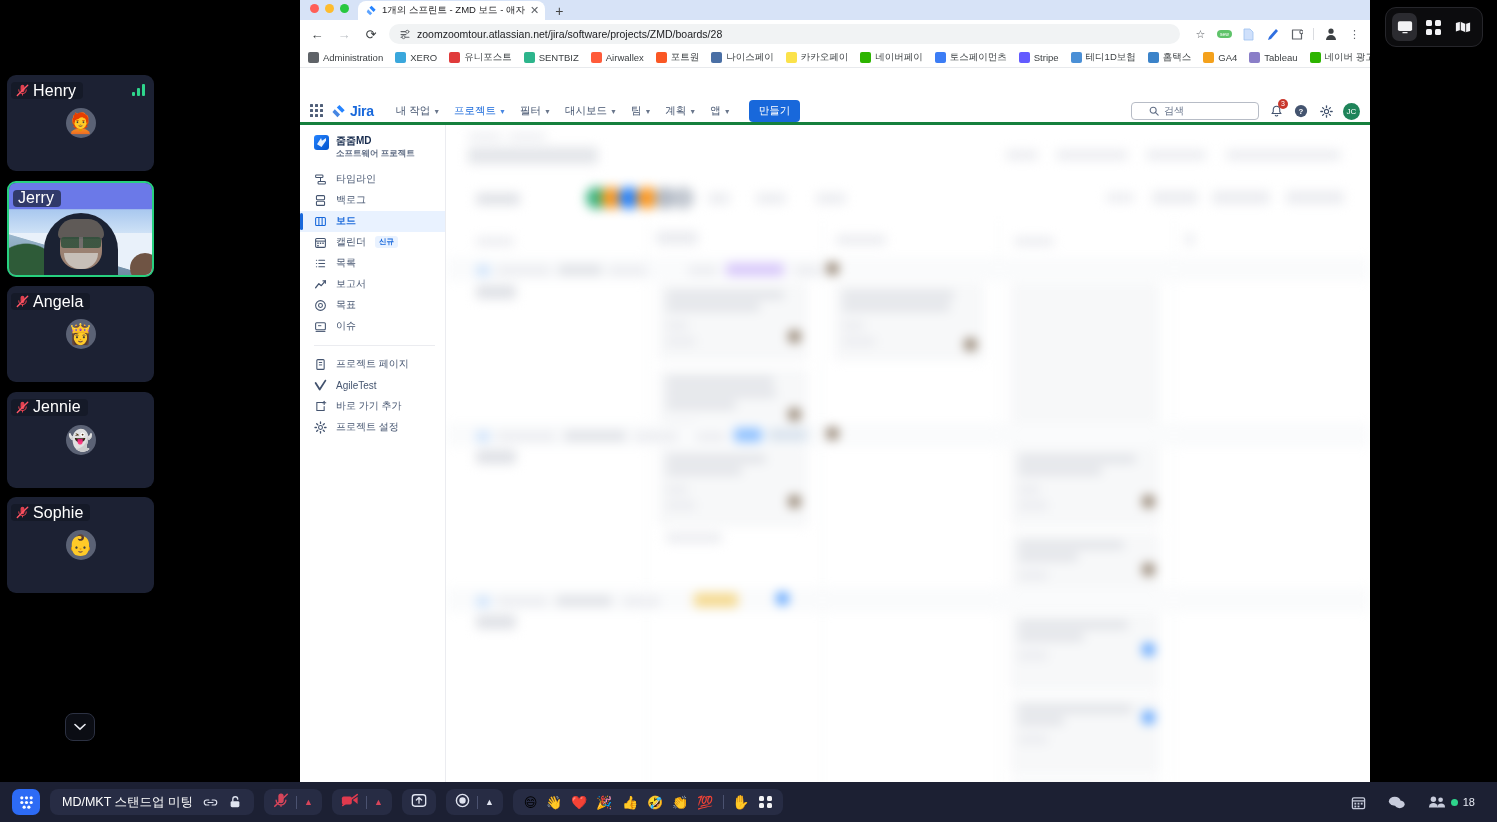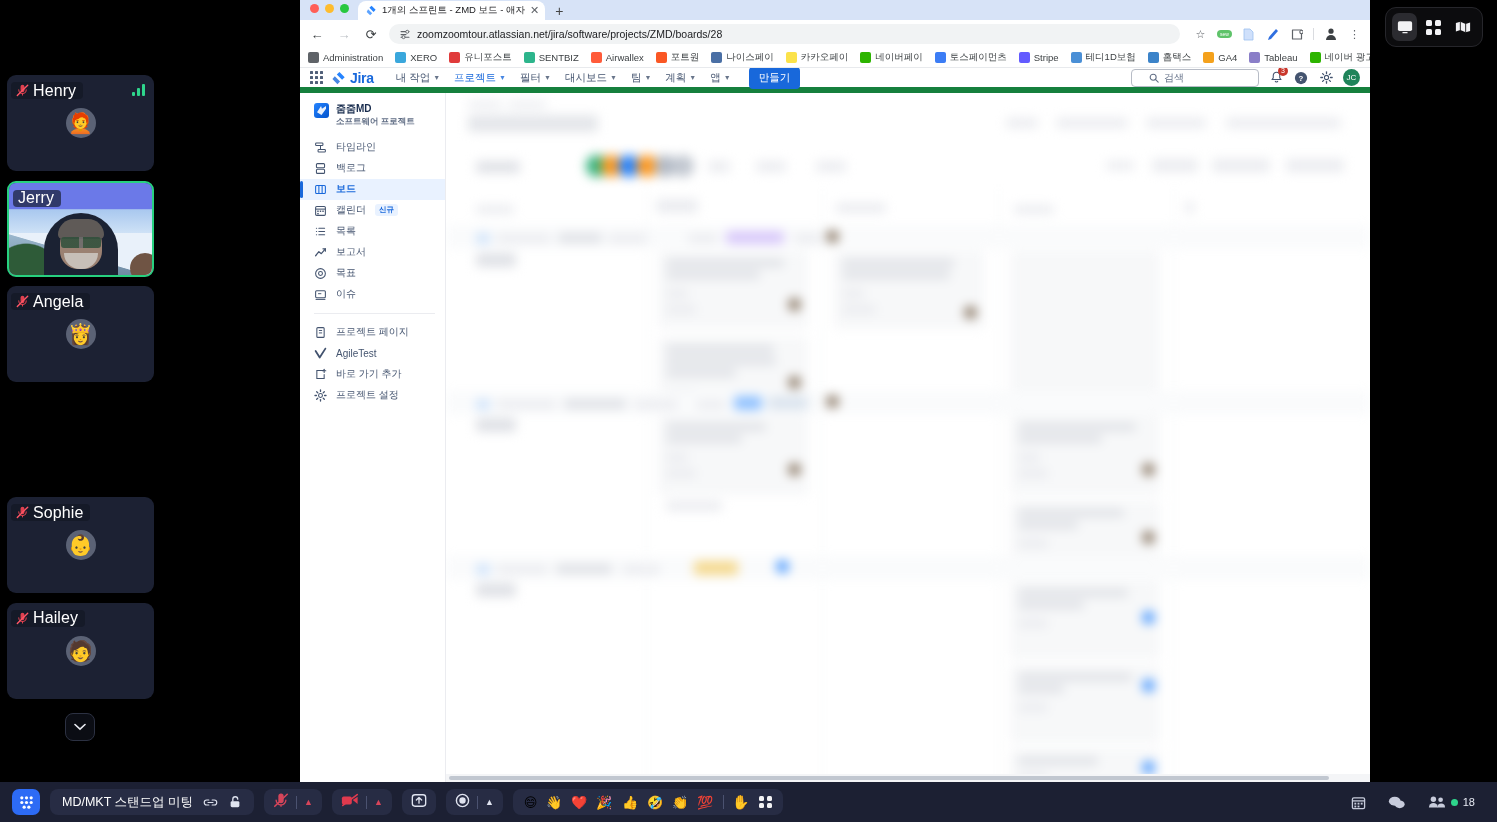--- a/index.html
+++ b/index.html
@@ -118,22 +118,22 @@
   }
   .bm { display: flex; align-items: center; gap: 4px; cursor: pointer; flex: none; }
   .bm-ico { width: 11px; height: 11px; border-radius: 2px; flex: none;
      display: flex; align-items: center; justify-content: center; font-size: 7px; color: #fff; font-weight: bold;}
   .bm-spacer { flex: 1; }
   .bm-sep { width: 1px; height: 12px; background: #dadce0; flex: none; }
 
   
   #jira { position: relative; height: 714px; background: #fff; overflow: hidden; }
   .jira-nav {
-    height: 25px; background: #fff; border-bottom: 6px solid #15803d;
-    display: flex; align-items: center; gap: 4px; padding: 0 10px;
+    height: 25px; background: #fff; border-bottom: 3px solid #15803d;
+    display: flex; align-items: center; gap: 4px; padding: 0 10px; margin-top: 32px;
   }
   .app-grid { width: 14px; height: 14px; display: grid; grid-template-columns: repeat(3,3px);
     grid-template-rows: repeat(3,3px); gap: 2px; margin-right: 4px; cursor: pointer; }
   .app-grid i { background: #505f79; border-radius: .5px; display: block; }
   .jira-logo { display: flex; align-items: center; gap: 4px; margin-right: 12px; cursor: pointer; }
   .jira-word { font-size: 14px; color: #1868db; font-weight: 600; letter-spacing: -.3px; }
   .jnav-item { font-size: 10.5px; color: #44546f; padding: 3px 6px; border-radius: 3px;
     cursor: pointer; display: flex; align-items: center; gap: 3px; white-space: nowrap; }
   .jnav-item.sel { color: #1868db; }
   .caret { font-size: 7px; opacity: .8; }
@@ -271,43 +271,43 @@
           <svg class="mic-off" viewBox="0 0 16 16">
             <path d="M5.6 3.2a2.4 2.4 0 0 1 4.8 0V7.6a2.4 2.4 0 0 1-4.8 0z" fill="#e0414f"></path>
             <path d="M3.4 7.2a4.6 4.6 0 0 0 9.2 0" stroke="#e0414f" stroke-width="1.3" fill="none" stroke-linecap="round"></path>
             <line x1="8" y1="12" x2="8" y2="14" stroke="#e0414f" stroke-width="1.3"></line>
             <line x1="1.6" y1="14.2" x2="14.4" y2="1.4" stroke="#ff5566" stroke-width="1.7" stroke-linecap="round"></line>
           </svg>
           <span>Angela</span>
         </div>
         <div class="p-avatar">👸</div>
       </div>
+      <div class="p-card" style="top: 316.5px;">
+        <div class="p-name">
+          <svg class="mic-off" viewBox="0 0 16 16">
+            <path d="M5.6 3.2a2.4 2.4 0 0 1 4.8 0V7.6a2.4 2.4 0 0 1-4.8 0z" fill="#e0414f"></path>
+            <path d="M3.4 7.2a4.6 4.6 0 0 0 9.2 0" stroke="#e0414f" stroke-width="1.3" fill="none" stroke-linecap="round"></path>
+            <line x1="8" y1="12" x2="8" y2="14" stroke="#e0414f" stroke-width="1.3"></line>
+            <line x1="1.6" y1="14.2" x2="14.4" y2="1.4" stroke="#ff5566" stroke-width="1.7" stroke-linecap="round"></line>
+          </svg>
+          <span>Jennie</span>
+        </div>
+        <div class="p-avatar">👻</div>
+      </div>
       <div class="p-card" style="top: 422px;">
         <div class="p-name">
           <svg class="mic-off" viewBox="0 0 16 16">
             <path d="M5.6 3.2a2.4 2.4 0 0 1 4.8 0V7.6a2.4 2.4 0 0 1-4.8 0z" fill="#e0414f"></path>
             <path d="M3.4 7.2a4.6 4.6 0 0 0 9.2 0" stroke="#e0414f" stroke-width="1.3" fill="none" stroke-linecap="round"></path>
             <line x1="8" y1="12" x2="8" y2="14" stroke="#e0414f" stroke-width="1.3"></line>
             <line x1="1.6" y1="14.2" x2="14.4" y2="1.4" stroke="#ff5566" stroke-width="1.7" stroke-linecap="round"></line>
           </svg>
           <span>Sophie</span>
         </div>
         <div class="p-avatar">👶</div>
-      </div>
-      <div class="p-card" style="top: 527.5px;">
-        <div class="p-name">
-          <svg class="mic-off" viewBox="0 0 16 16">
-            <path d="M5.6 3.2a2.4 2.4 0 0 1 4.8 0V7.6a2.4 2.4 0 0 1-4.8 0z" fill="#e0414f"></path>
-            <path d="M3.4 7.2a4.6 4.6 0 0 0 9.2 0" stroke="#e0414f" stroke-width="1.3" fill="none" stroke-linecap="round"></path>
-            <line x1="8" y1="12" x2="8" y2="14" stroke="#e0414f" stroke-width="1.3"></line>
-            <line x1="1.6" y1="14.2" x2="14.4" y2="1.4" stroke="#ff5566" stroke-width="1.7" stroke-linecap="round"></line>
-          </svg>
-          <span>Hailey</span>
-        </div>
-        <div class="p-avatar">🧑</div>
       </div>
     </div>
   <div class="scroll-down-btn">
     <svg width="12" height="8" viewBox="0 0 12 8">
       <path d="M1 1.5 L6 6.2 L11 1.5" stroke="#e8eaf0" stroke-width="1.6" fill="none" stroke-linecap="round"></path>
     </svg>
   </div>
 
   <div id="browser">
 

